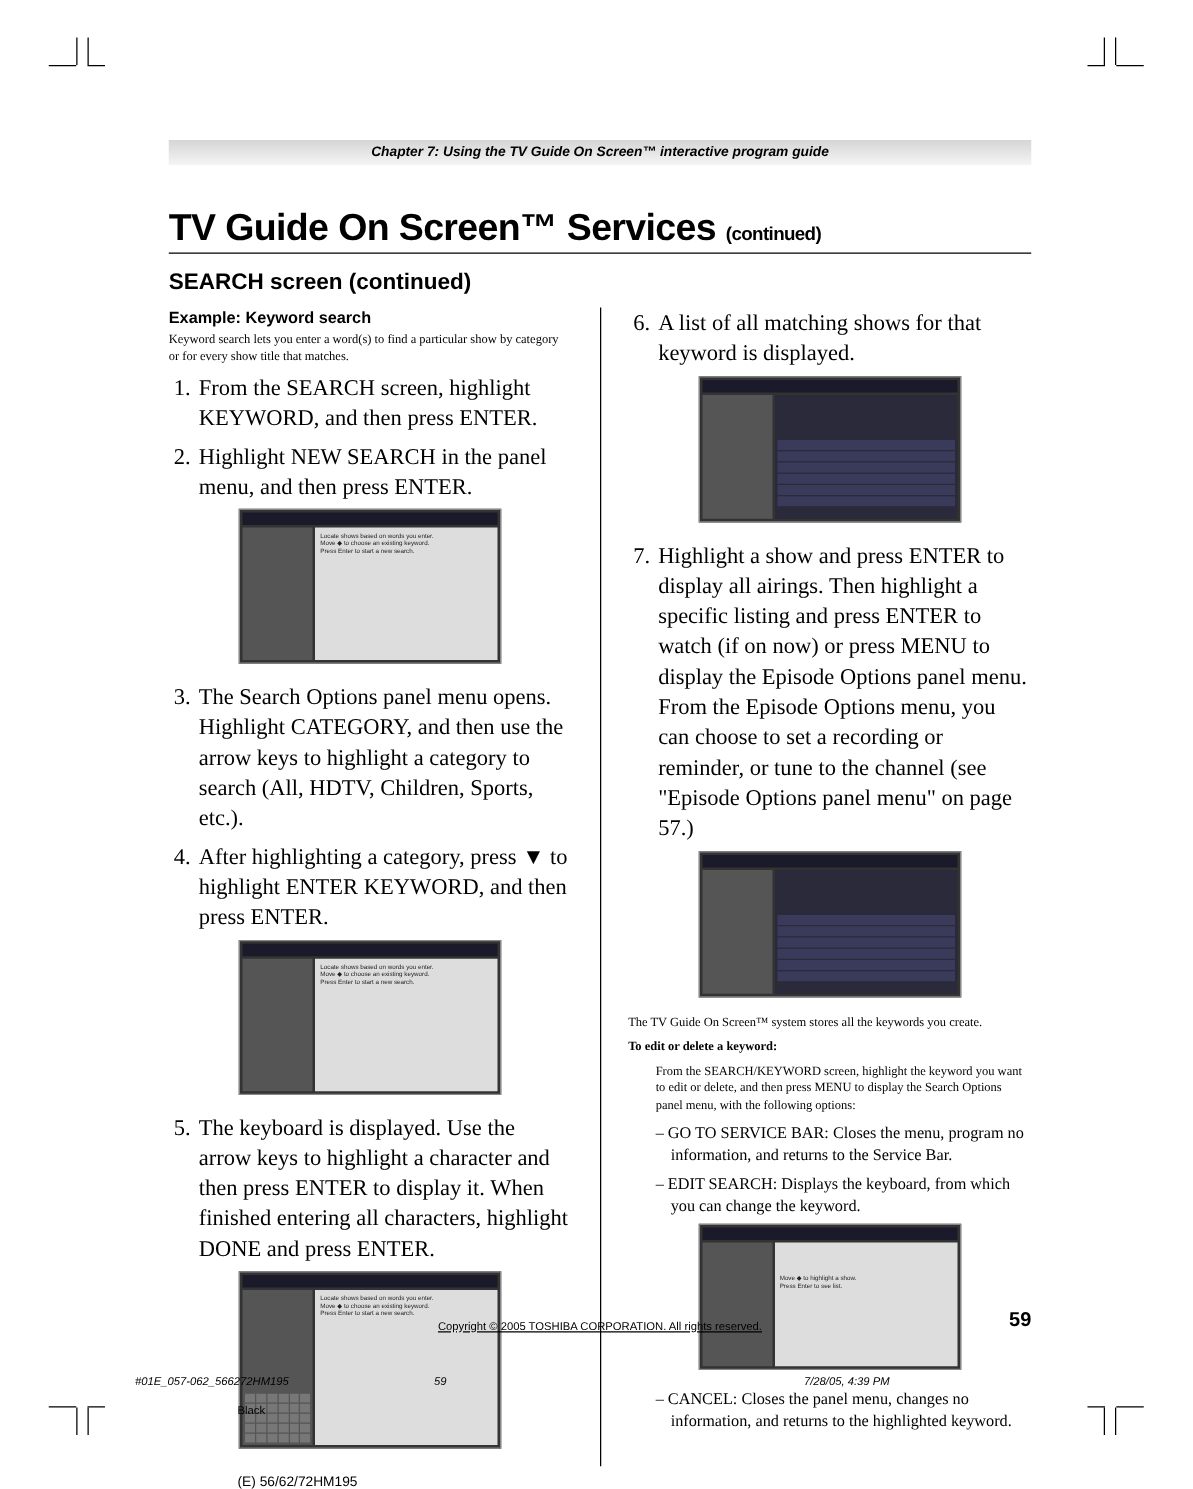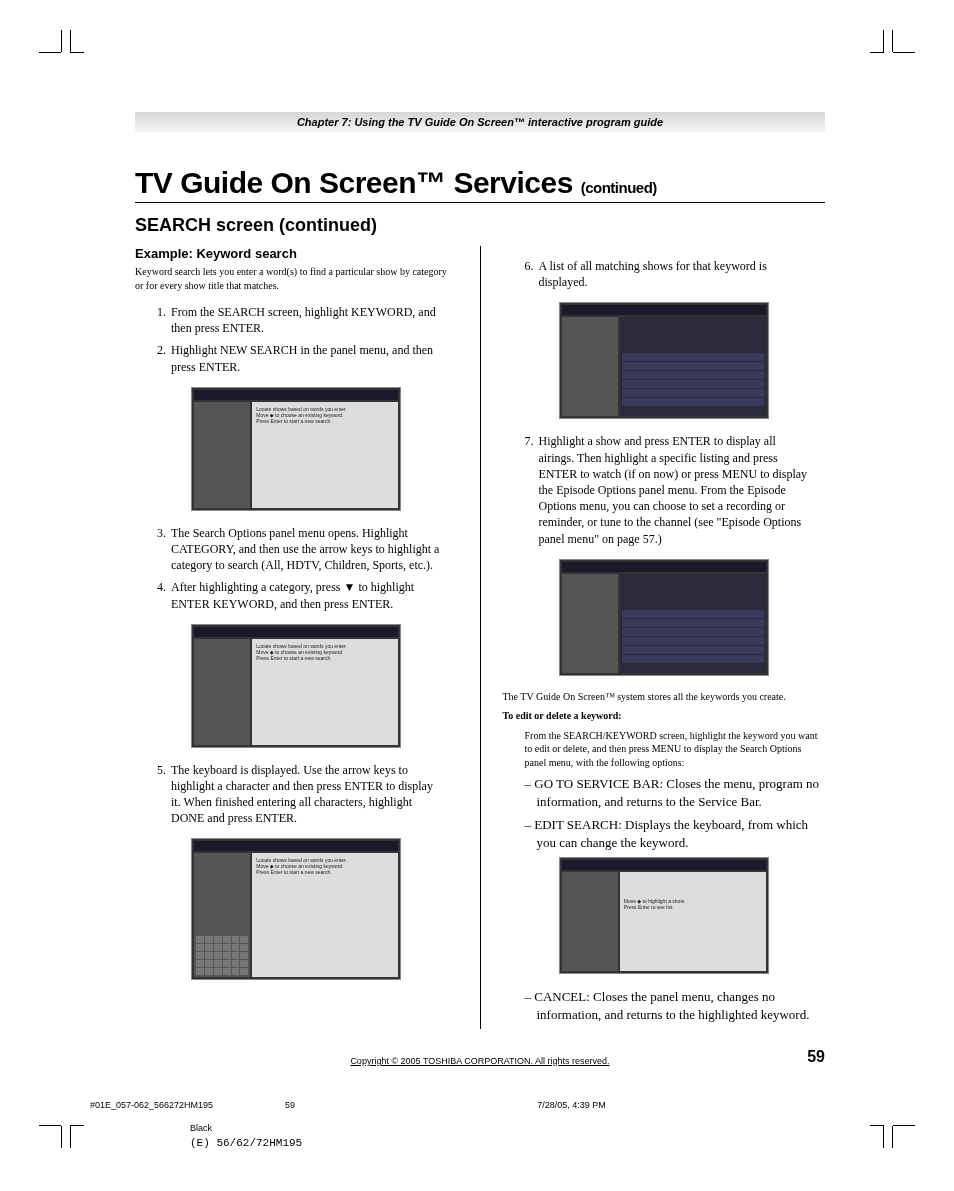--- a/index.html
+++ b/index.html
@@ -90,23 +90,23 @@
     font-weight: bold;
     font-size: 13px;
     margin: 0 0 4px 0;
   }
   p {
     margin: 0 0 6px 0;
     line-height: 1.35;
     font-size: 10px;
   }
   ol {
-    margin: 12px;
+    margin: 0;
     padding-left: 22px;
-    font-size: 12px;
+    font-size: 18px;
     line-height: 1.35;
   }
   ol > li {
     margin-bottom: 6px;
     padding-left: 2px;
   }
   .screenshot {
     width: 208px;
     height: 122px;
     margin: 6px auto 14px auto;
@@ -188,40 +188,41 @@
     position: absolute;
     right: 0;
     top: -4px;
     font-family: Arial, sans-serif;
     font-weight: bold;
     font-size: 16px;
   }
   .printline {
     position: absolute;
     top: 1100px;
-    left: 90px;
+    left: 108px;
     width: 780px;
     font-family: Arial, sans-serif;
     font-size: 9px;
     display: flex;
     justify-content: flex-start;
-    gap: 72px;
+    gap: 116px;
+    font-style: italic;
   }
   .printlabel {
     position: absolute;
     top: 1123px;
     left: 190px;
     font-family: Arial, sans-serif;
     font-size: 9px;
   }
   .modelline {
     position: absolute;
-    top: 1137px;
+    top: 1180px;
     left: 190px;
-    font-family: Liberation Mono, monospace;
+    font-family: Liberation Sans, sans-serif;
     font-size: 11px;
   }
   .down-tri {
     display: inline-block;
     font-family: Arial, sans-serif;
   }
 </style>
 </head>
 <body>
 

